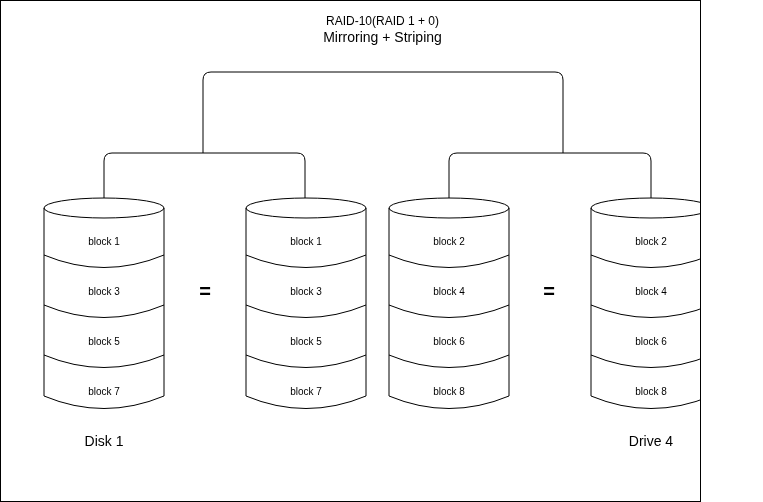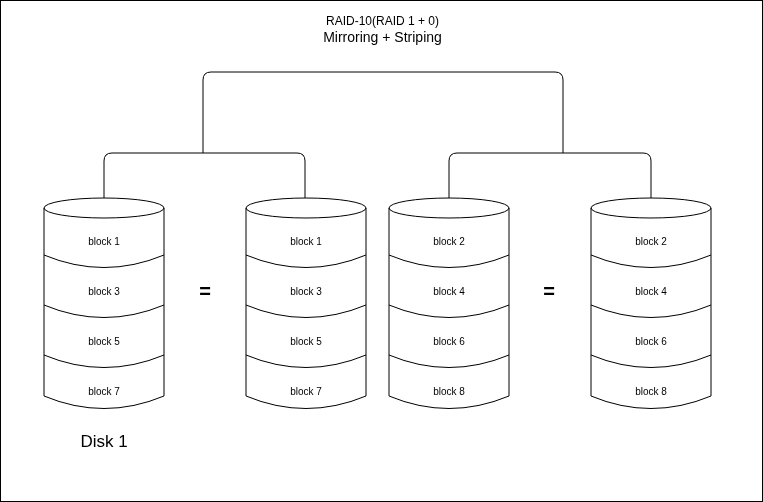--- a/index.html
+++ b/index.html
@@ -6,21 +6,21 @@
   html, body {
     margin: 0;
     padding: 0;
     background: #ffffff;
   }
   body {
     font-family: "Liberation Sans", sans-serif;
   }
   #canvas {
     position: relative;
-    width: 763px;
+    width: 701px;
     height: 502px;
     background: #ffffff;
     border: 1px solid #000000;
     box-sizing: border-box;
     overflow: hidden;
   }
   #diagram-svg {
     position: absolute;
     left: 0;
     top: 0;
@@ -54,21 +54,21 @@
     width: 120px;
     text-align: center;
     font-size: 10px;
     color: #000000;
     line-height: 13px;
   }
   .disk-label {
     position: absolute;
     width: 120px;
     text-align: center;
-    font-size: 17px;
+    font-size: 14px;
     color: #000000;
     line-height: 13px;
   }
   .equals-sign {
     position: absolute;
     width: 30px;
     text-align: center;
     font-size: 20px;
     font-weight: bold;
     color: #000000;
@@ -144,14 +144,15 @@
 
   <div class="block-label" style="left:590px; top:234px;">block 2</div>
   <div class="block-label" style="left:590px; top:284px;">block 4</div>
   <div class="block-label" style="left:590px; top:334px;">block 6</div>
   <div class="block-label" style="left:590px; top:384px;">block 8</div>
 
   <div class="equals-sign" style="left:189px; top:280px;">=</div>
   <div class="equals-sign" style="left:533px; top:280px;">=</div>
 
   <div class="disk-label" style="left:43px;  top:434px;">Disk 1</div>
+  <div class="disk-label" style="left:590px; top:434px;">Drive 4</div>
 
 </div>
 
 </body></html>

